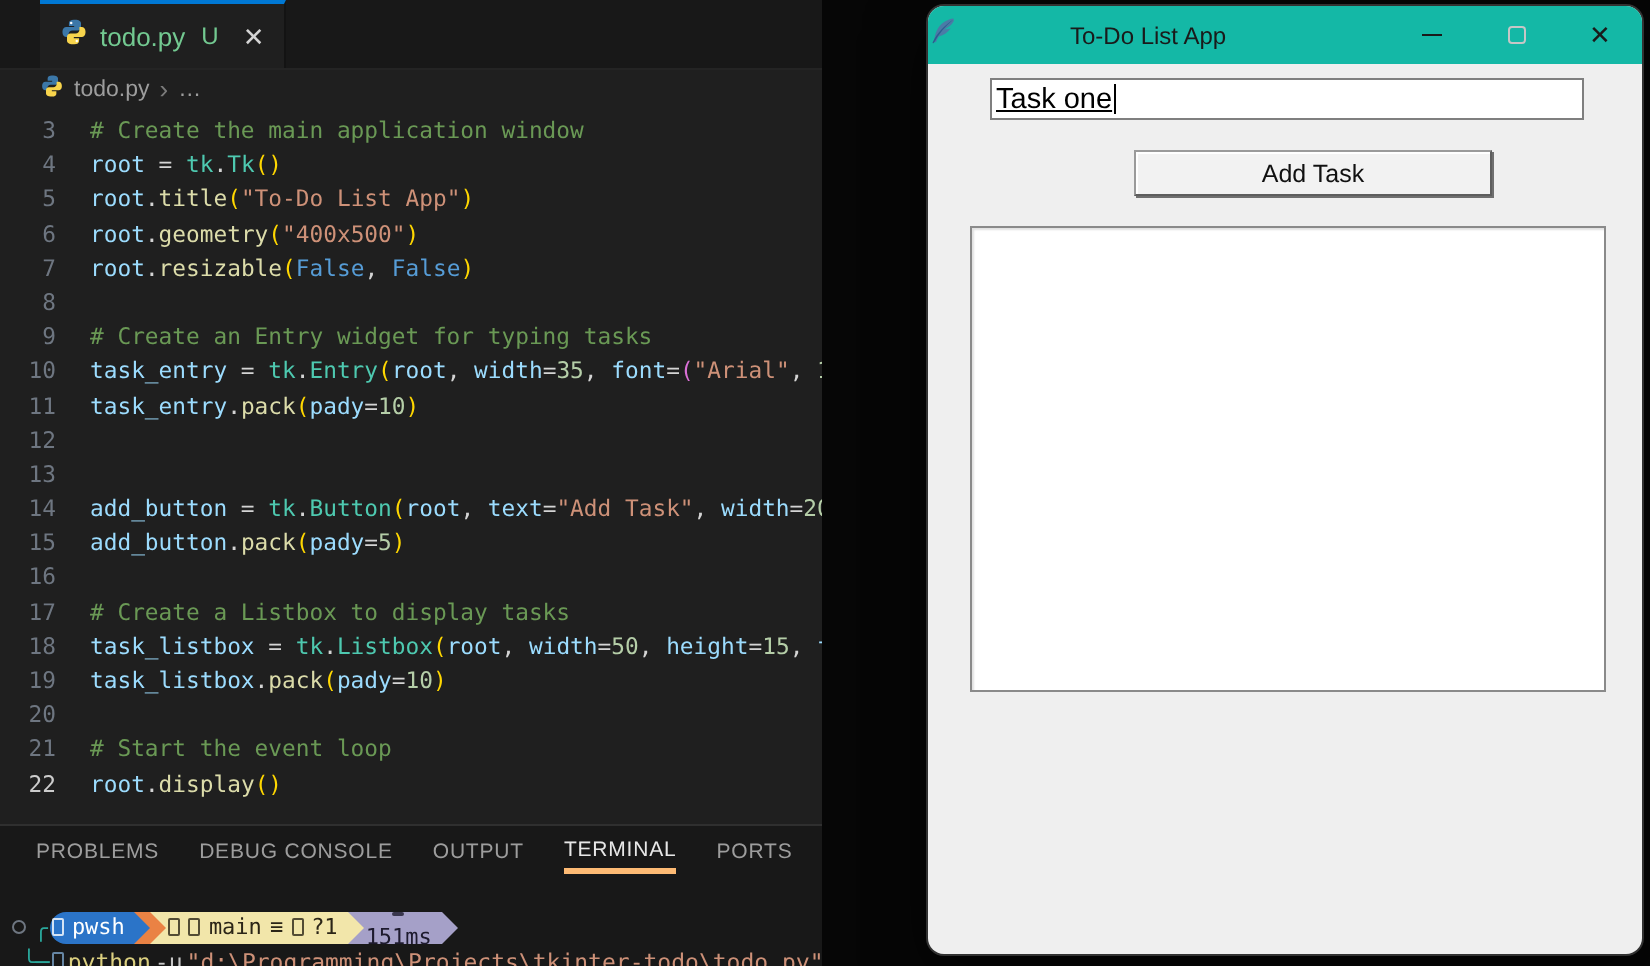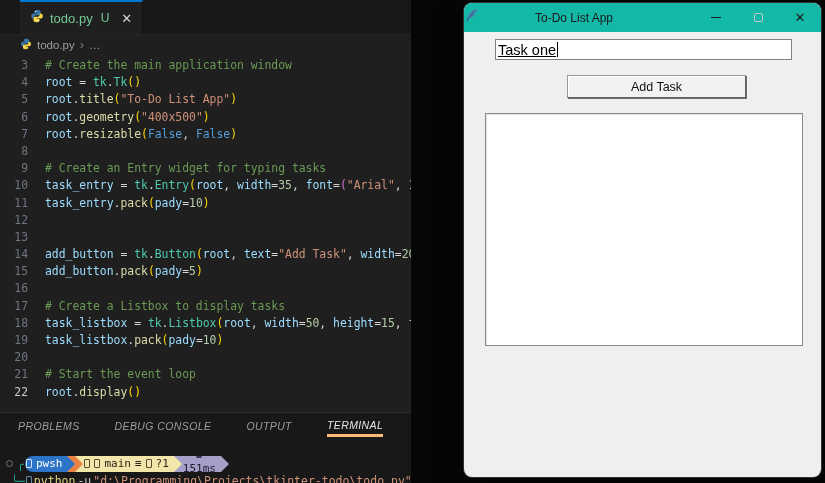--- a/index.html
+++ b/index.html
@@ -24,21 +24,21 @@
   .editor { position:relative; padding-top:3px; font-family:"DejaVu Sans Mono", monospace; font-size:11.4px; }
   .code-line { display:flex; height:17.2px; line-height:17.2px; white-space:pre; }
   .gutter { width:45px; padding-right:17px; text-align:right; color:#6e7681; flex:none; }
   .gutter.active { color:#cccccc; }
   .code-text { white-space:pre; }
   .tk-com{color:#6A9955;} .tk-var{color:#9CDCFE;} .tk-fn{color:#DCDCAA;} .tk-cls{color:#4EC9B0;}
   .tk-str{color:#CE9178;} .tk-num{color:#B5CEA8;} .tk-kw{color:#569CD6;} .tk-op{color:#D4D4D4;}
   .tk-p1{color:#FFD700;} .tk-p2{color:#DA70D6;}
 
   .panel { position:absolute; left:0; top:412px; width:464px; height:71px; background:#181818; border-top:1px solid #2f2f2f; }
-  .panel-tabs { display:flex; gap:35px; padding-left:18px; height:26px; align-items:center;font-style:italic; }
+  .panel-tabs { display:flex; gap:20px; padding-left:18px; height:26px; align-items:center; }
   .panel-tab { font-size:10.5px; letter-spacing:.4px; color:#9d9d9d; cursor:pointer; padding:3px 0; border-bottom:1px solid transparent; }
   .panel-tab.active { color:#e7e7e7; border-bottom:3px solid #fdba74; }
 
   .term { position:absolute; left:0; top:42px; font-family:"DejaVu Sans Mono", monospace; font-size:11.5px; }
   .term-row { display:flex; align-items:center; height:17px; }
   .cmd-circle { width:7px; height:7px; border:1px solid #6e7681; border-radius:50%; margin:0 4px 0 6px; flex:none; }
   .conn { color:#2aa79b; margin-right:1px; }
   .pl-seg { display:flex; align-items:center; gap:4px; height:16px; padding:0 5px 0 1px; font-size:11px; }
   .pl-seg.first { border-radius:8px 0 0 8px; }
   .pl-arrow { width:0; height:0; border-top:8px solid transparent; border-bottom:8px solid transparent; flex:none; }

